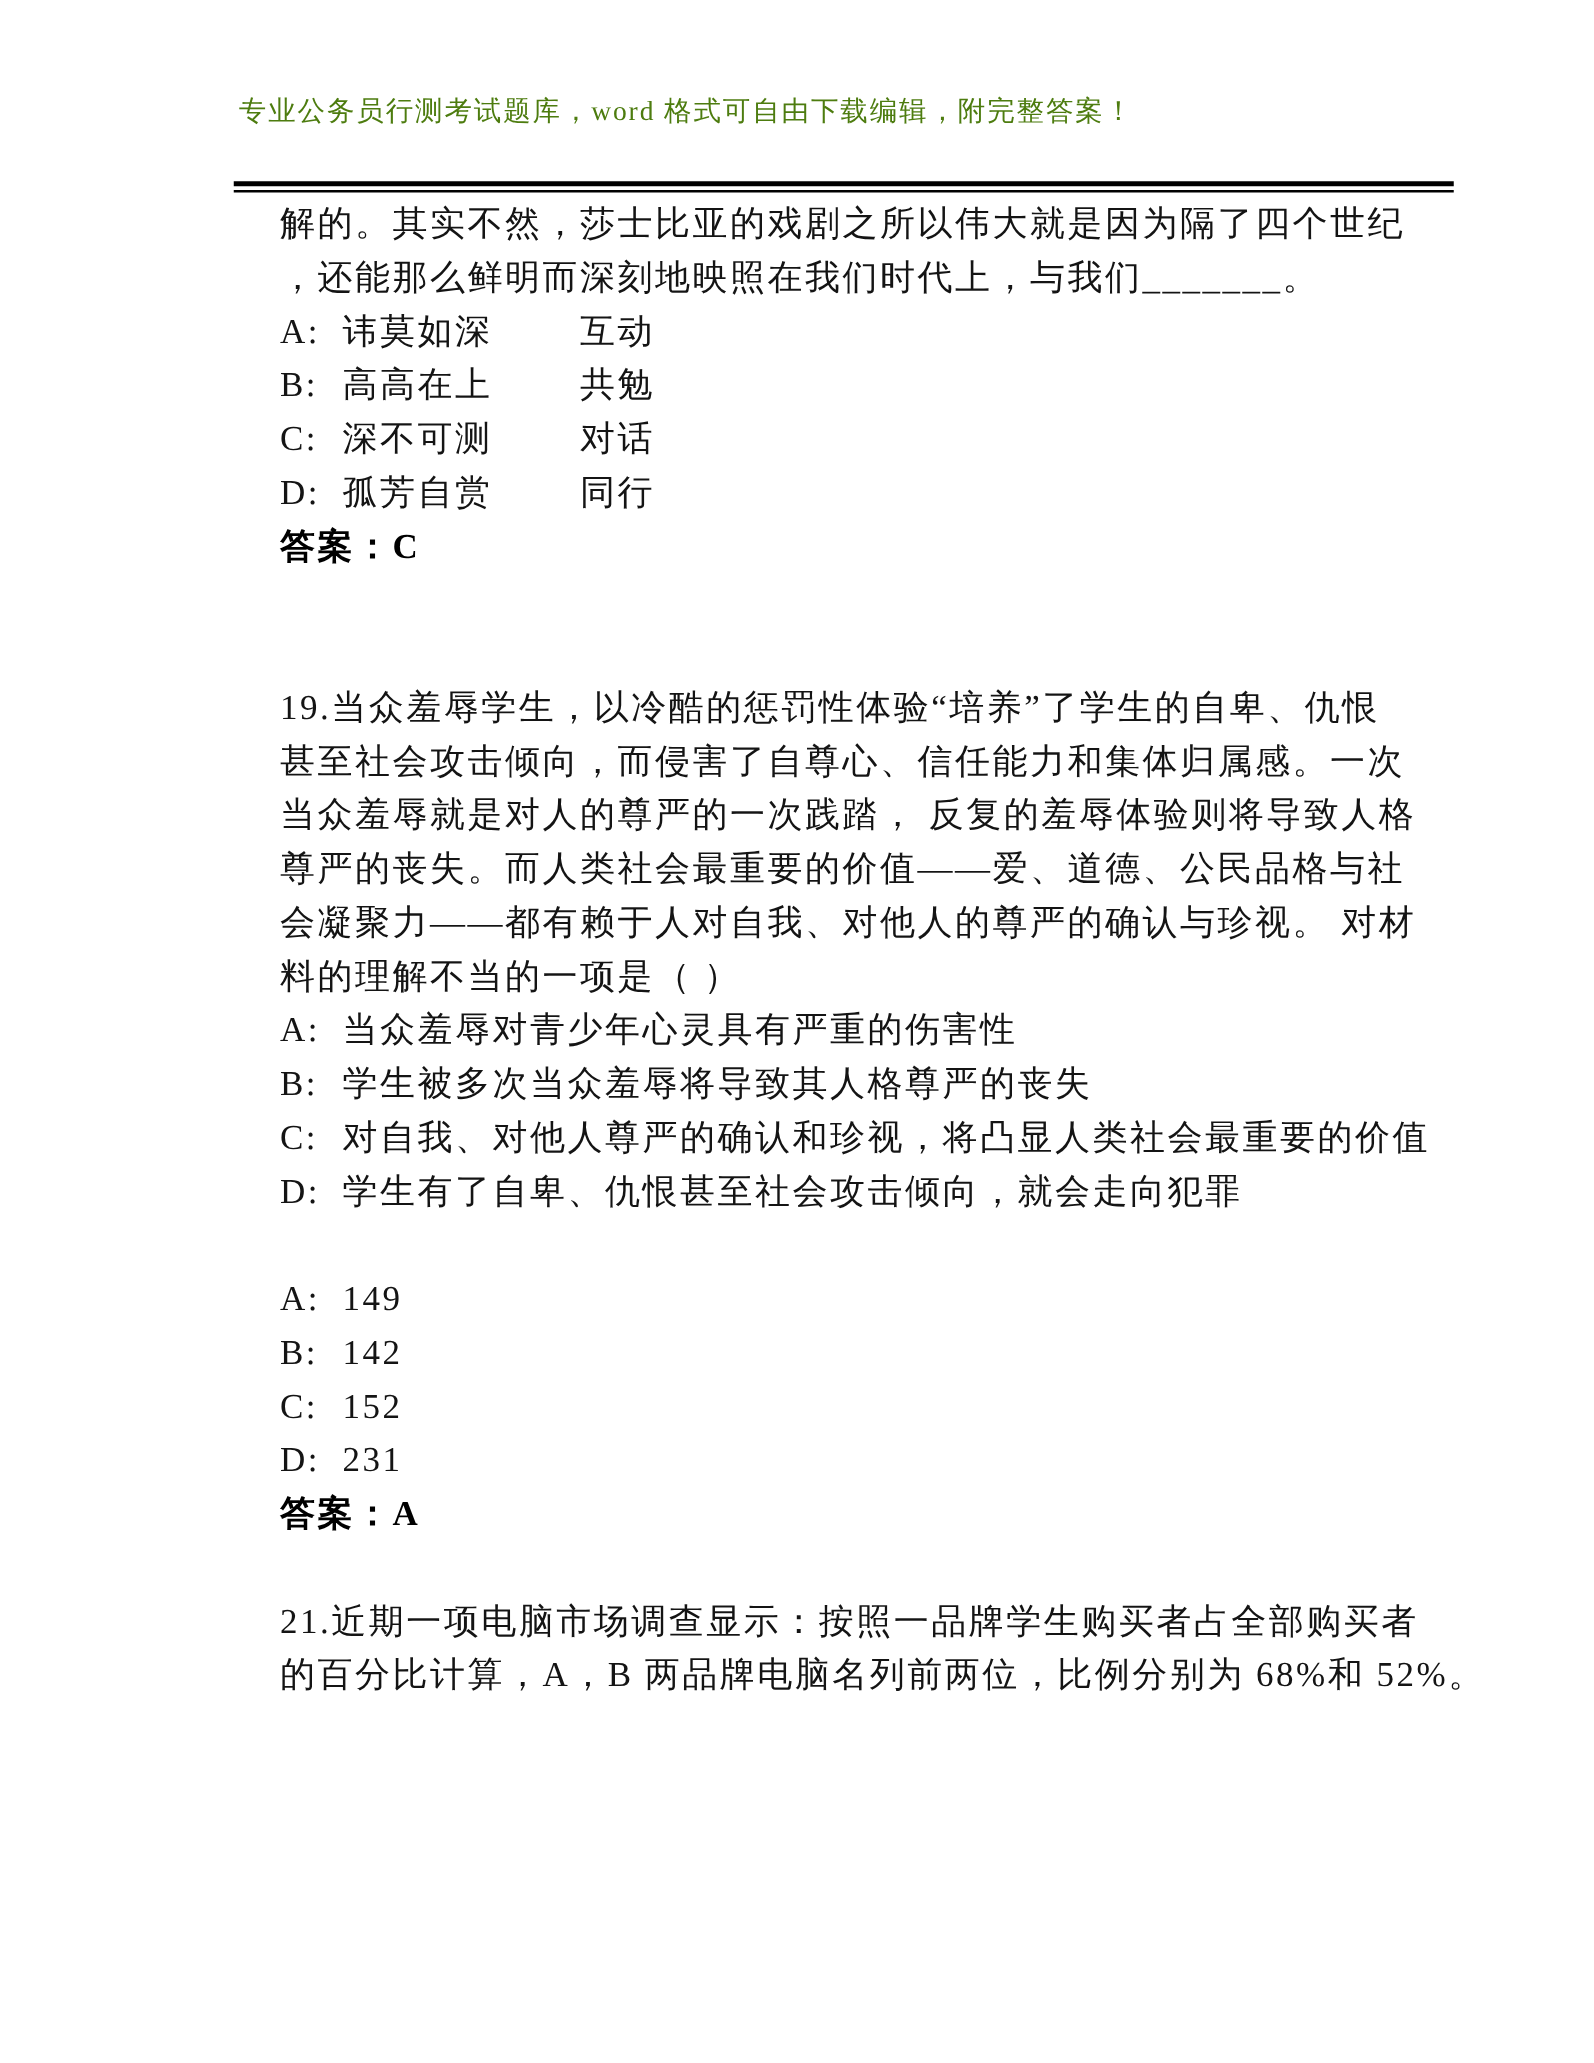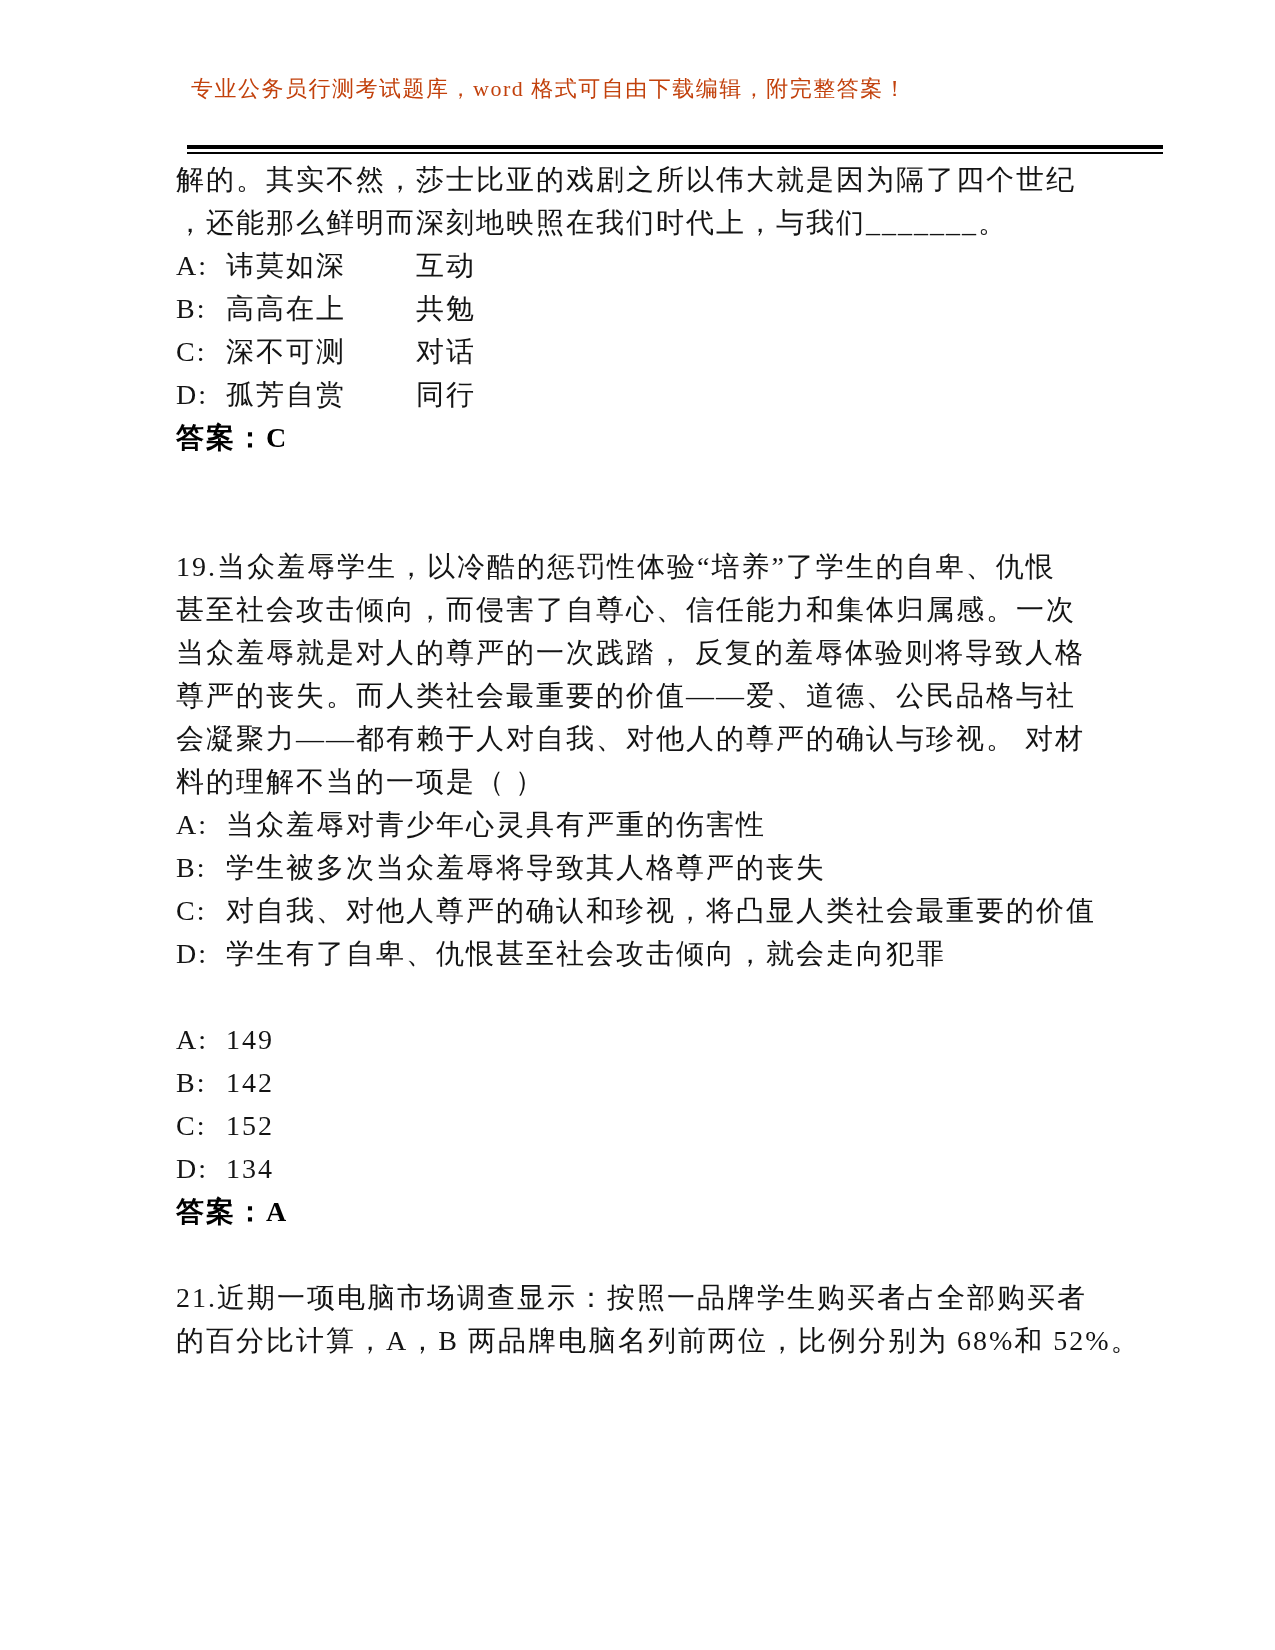--- a/index.html
+++ b/index.html
@@ -16,21 +16,21 @@
     font-family: "Liberation Serif", "DejaVu Serif", serif;
     overflow: hidden;
   }
   .header-note {
     position: absolute;
     left: 191px;
     top: 74px;
     font-size: 22px;
     letter-spacing: 1.5px;
     white-space: nowrap;
-    color: #c2410c;
+    color: #4d7c0f;
   }
   .header-rule {
     position: absolute;
     left: 187px;
     top: 145px;
     width: 976px;
     height: 3px;
     background: #ffffff;
     border-top: 4px solid #000;
     border-bottom: 2px solid #000;
@@ -41,20 +41,21 @@
     top: 158px;
     width: 960px;
   }
   .line {
     height: 43px;
     line-height: 43px;
     font-size: 28px;
     letter-spacing: 2px;
     white-space: nowrap;
     color: #141414;
+    margin-left: 48px;
   }
   .opt-row { display: flex; }
   .okey {
     display: inline-block;
     width: 50px;
     flex: 0 0 50px;
   }
   .oword {
     display: inline-block;
     width: 190px;
@@ -147,21 +148,21 @@
       <div class="line opt-row">
         <span class="okey">B:</span>
         <span>142</span>
       </div>
       <div class="line opt-row">
         <span class="okey">C:</span>
         <span>152</span>
       </div>
       <div class="line opt-row">
         <span class="okey">D:</span>
-        <span>134</span>
+        <span>231</span>
       </div>
 
       <div class="line answer-line">
         <span>答案：</span><span>A</span>
       </div>
     </section>
 
     <div class="spacer-sm"></div>
 
     <section>

